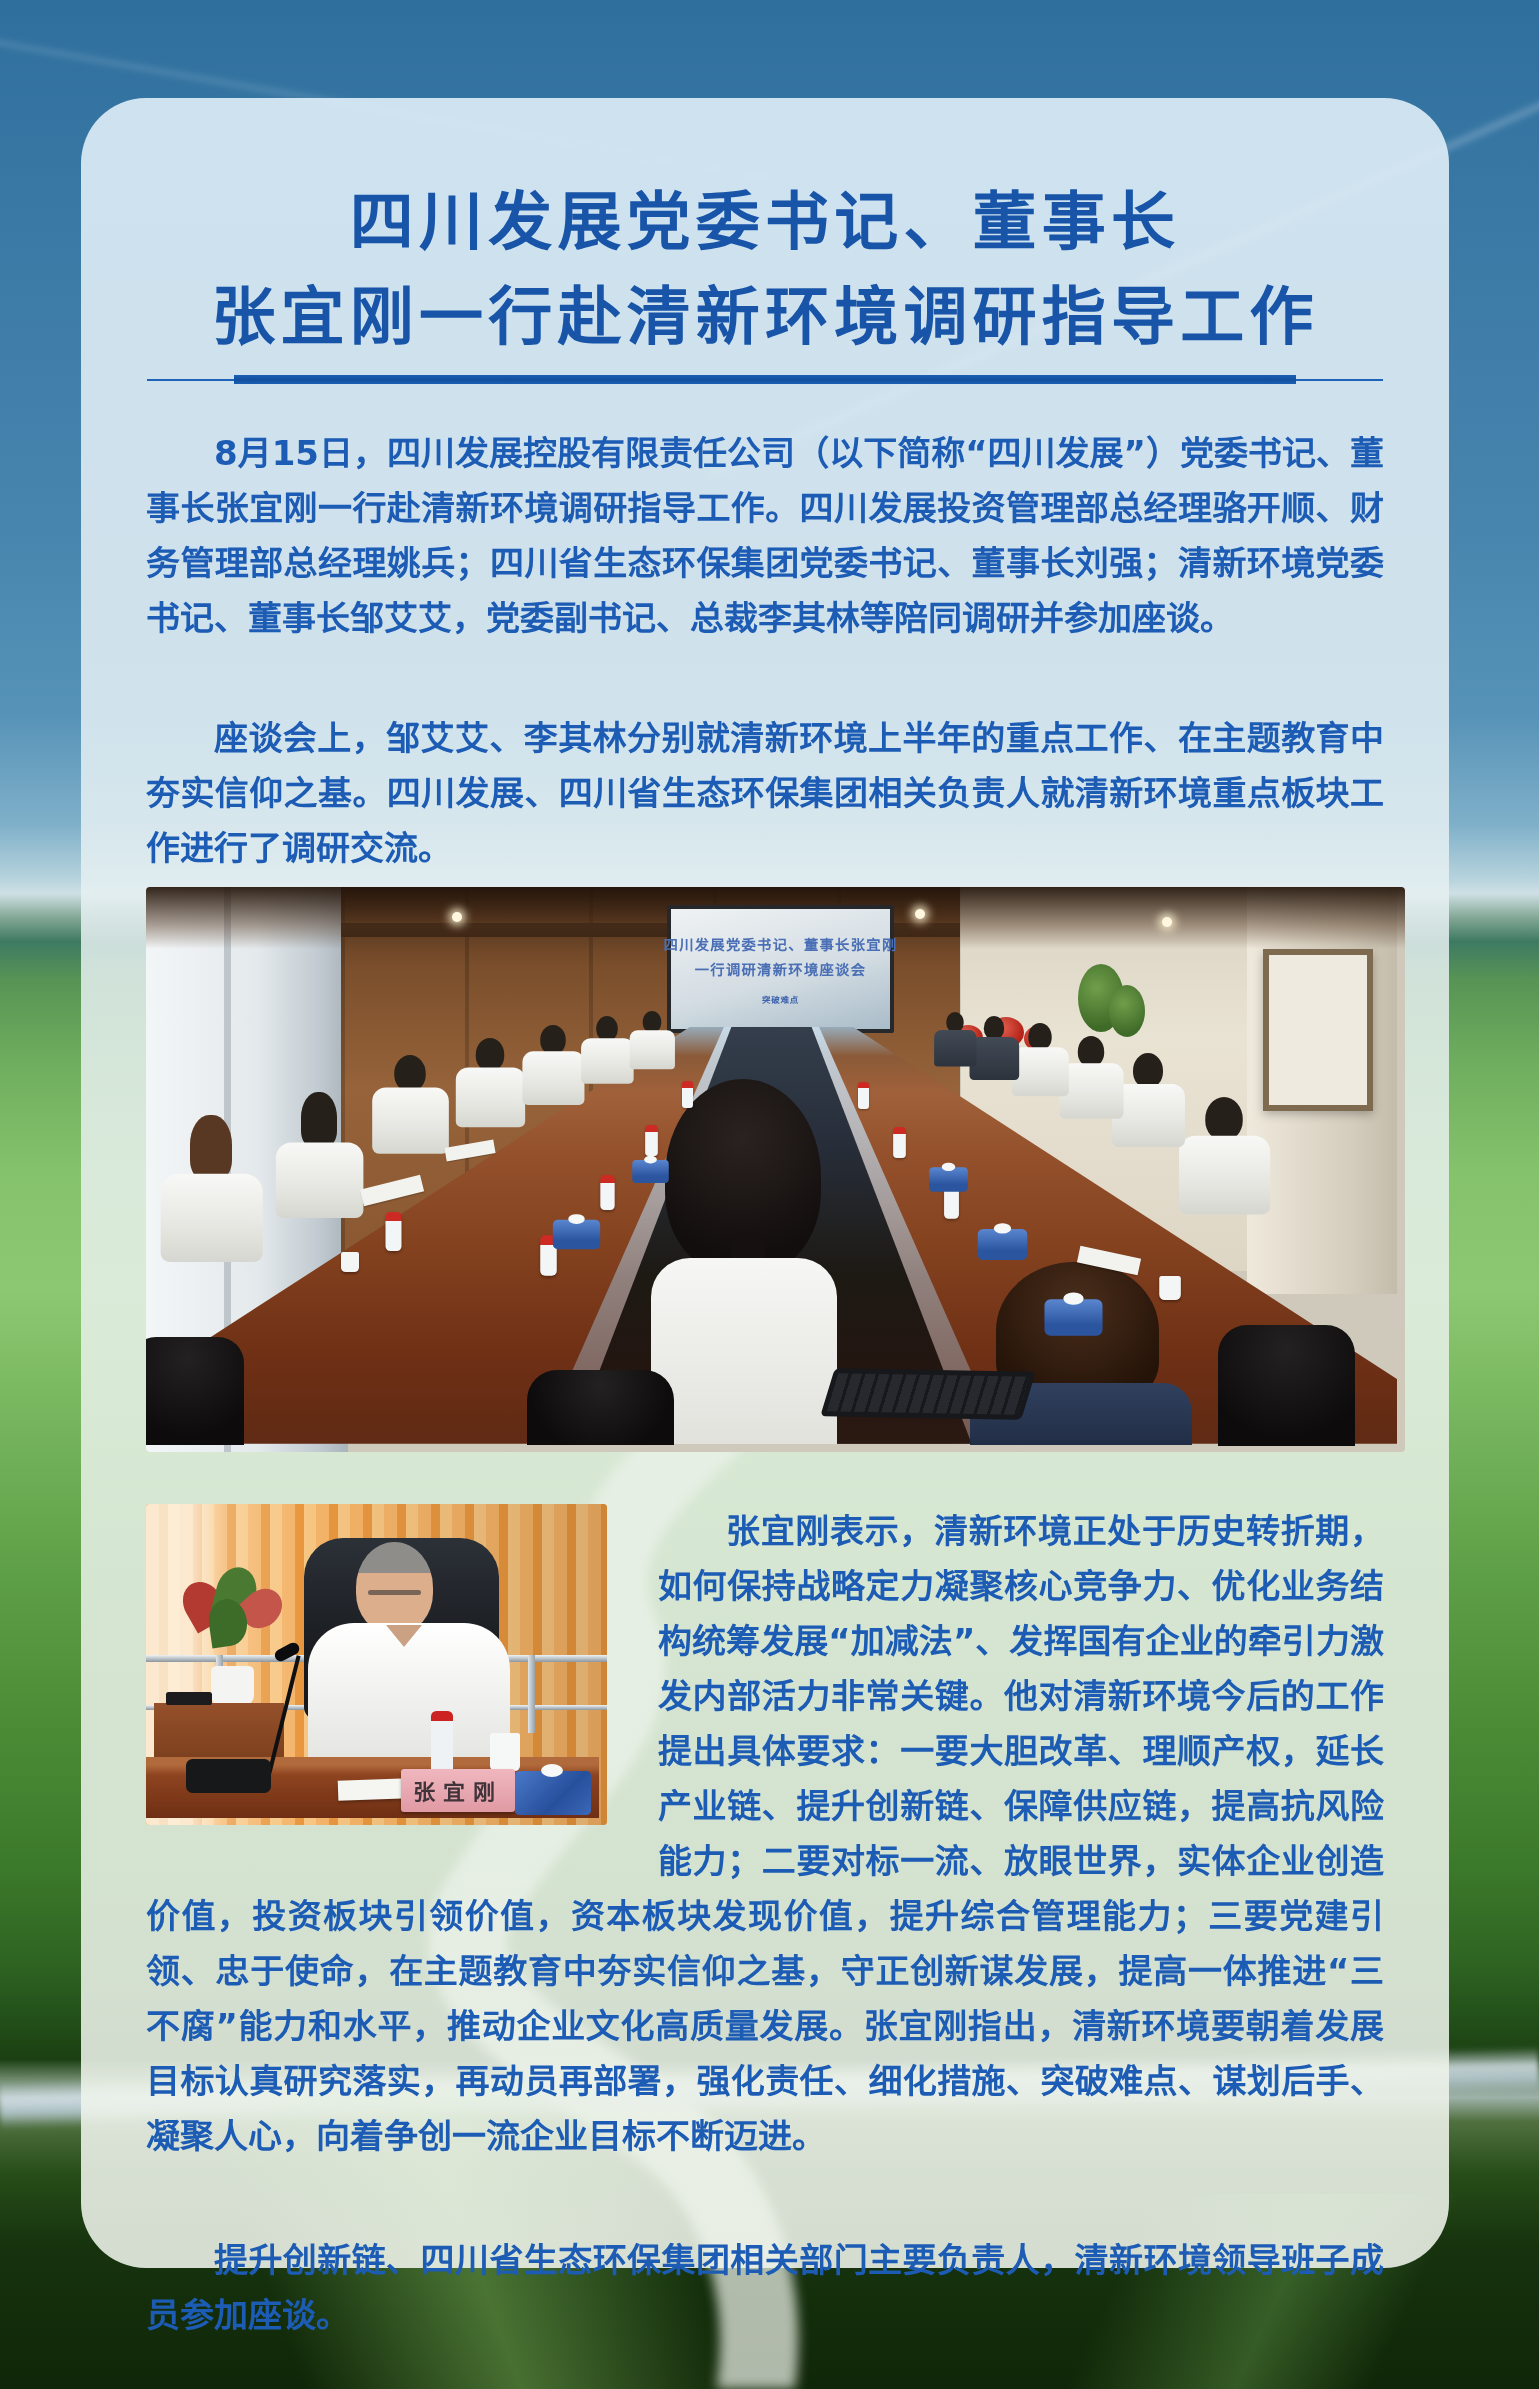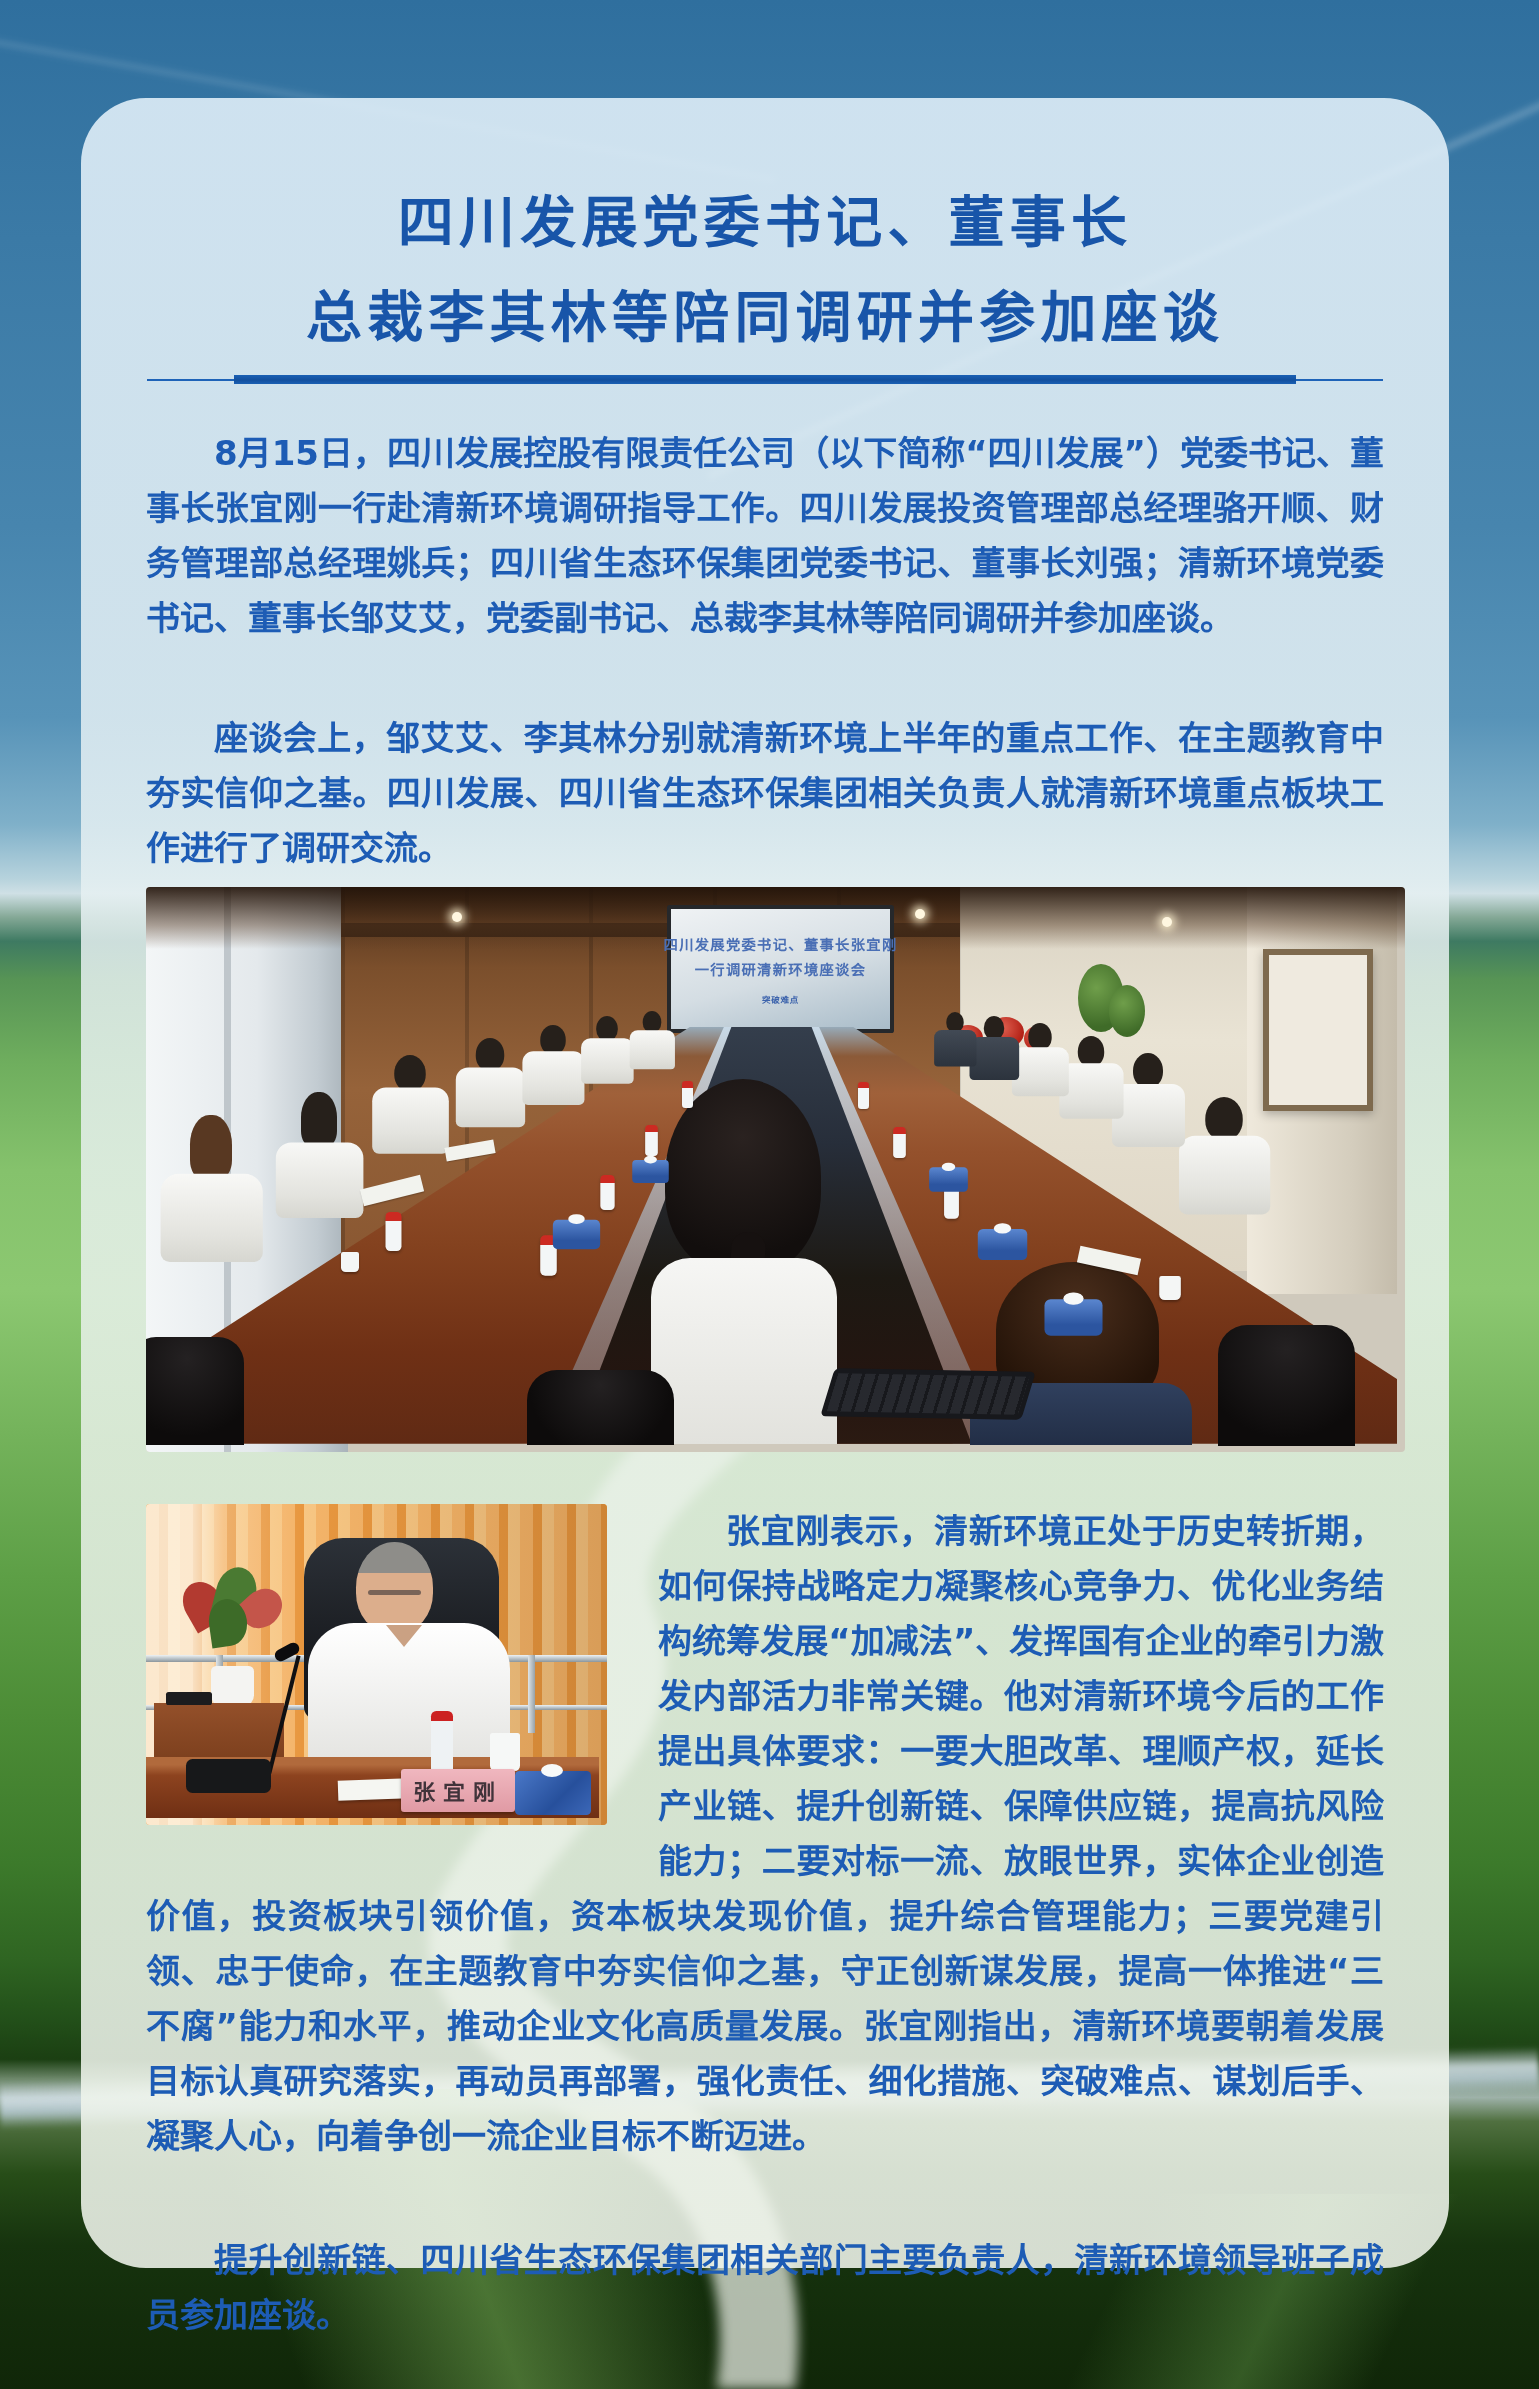--- a/index.html
+++ b/index.html
@@ -27,21 +27,21 @@
     background:linear-gradient(70deg,rgba(120,180,80,0) 28%,rgba(140,200,100,.45) 48%,rgba(60,110,40,0) 68%);}
   .leafbeam2{position:absolute;bottom:0;right:0;width:586px;height:195px;
     background:linear-gradient(115deg,rgba(120,180,80,0) 30%,rgba(120,185,90,.35) 55%,rgba(60,110,40,0) 75%);}
 
   
   .card{position:absolute;left:81px;top:98px;width:1368px;height:2170px;
     border-radius:65px;box-sizing:border-box;padding:0 65px;
     background:linear-gradient(180deg,rgba(223,238,248,.90) 0%,rgba(229,240,244,.85) 30%,
                rgba(234,242,234,.84) 62%,rgba(240,245,236,.88) 100%);}
   .title{margin:77px 0 0;display:flex;flex-direction:column;text-align:center;
-    font-size:56px;line-height:95px;font-weight:800;color:#1855a9;letter-spacing:5.2px;}
+    font-size:64px;line-height:95px;font-weight:800;color:#1855a9;letter-spacing:5.2px;}
   .divider{position:relative;height:9px;margin-top:10.4px;}
   .divider::before{content:"";position:absolute;left:1.3px;right:1.3px;top:3.3px;height:2.6px;background:#1e63b8;}
   .divider-bar{position:absolute;left:50%;top:0;width:1062px;height:9px;transform:translateX(-50%);
     background:linear-gradient(180deg,#1a60b4,#124f9e 55%,#1a60b4);}
   .para{margin:0;font-size:34px;line-height:55px;font-weight:700;color:#1d5cb5;
     text-align:justify;text-indent:68px;}
   .mt-p1{margin-top:42px;}
   .mt-p2{margin-top:65px;}
   .mt-p4{margin-top:69px;}
   figure{margin:0;padding:4px;}
@@ -177,21 +177,21 @@
     <div class="bg-trail2"></div>
     <div class="bg-road"></div>
     <div class="leafbeam"></div>
     <div class="leafbeam2"></div>
   </div>
 
   <article class="card">
 
     <h1 class="title">
       <span>四川发展党委书记、董事长</span>
-      <span>总裁李其林等陪同调研并参加座谈</span>
+      <span>张宜刚一行赴清新环境调研指导工作</span>
     </h1>
 
     <div class="divider">
       <span class="divider-bar"></span>
     </div>
 
     <p class="para mt-p1">8月15日，四川发展控股有限责任公司（以下简称“四川发展”）党委书记、董事长张宜刚一行赴清新环境调研指导工作。四川发展投资管理部总经理骆开顺、财务管理部总经理姚兵；四川省生态环保集团党委书记、董事长刘强；清新环境党委书记、董事长邹艾艾，党委副书记、总裁李其林等陪同调研并参加座谈。</p>
 
     <p class="para mt-p2">座谈会上，邹艾艾、李其林分别就清新环境上半年的重点工作、在主题教育中夯实信仰之基。四川发展、四川省生态环保集团相关负责人就清新环境重点板块工作进行了调研交流。</p>
 

